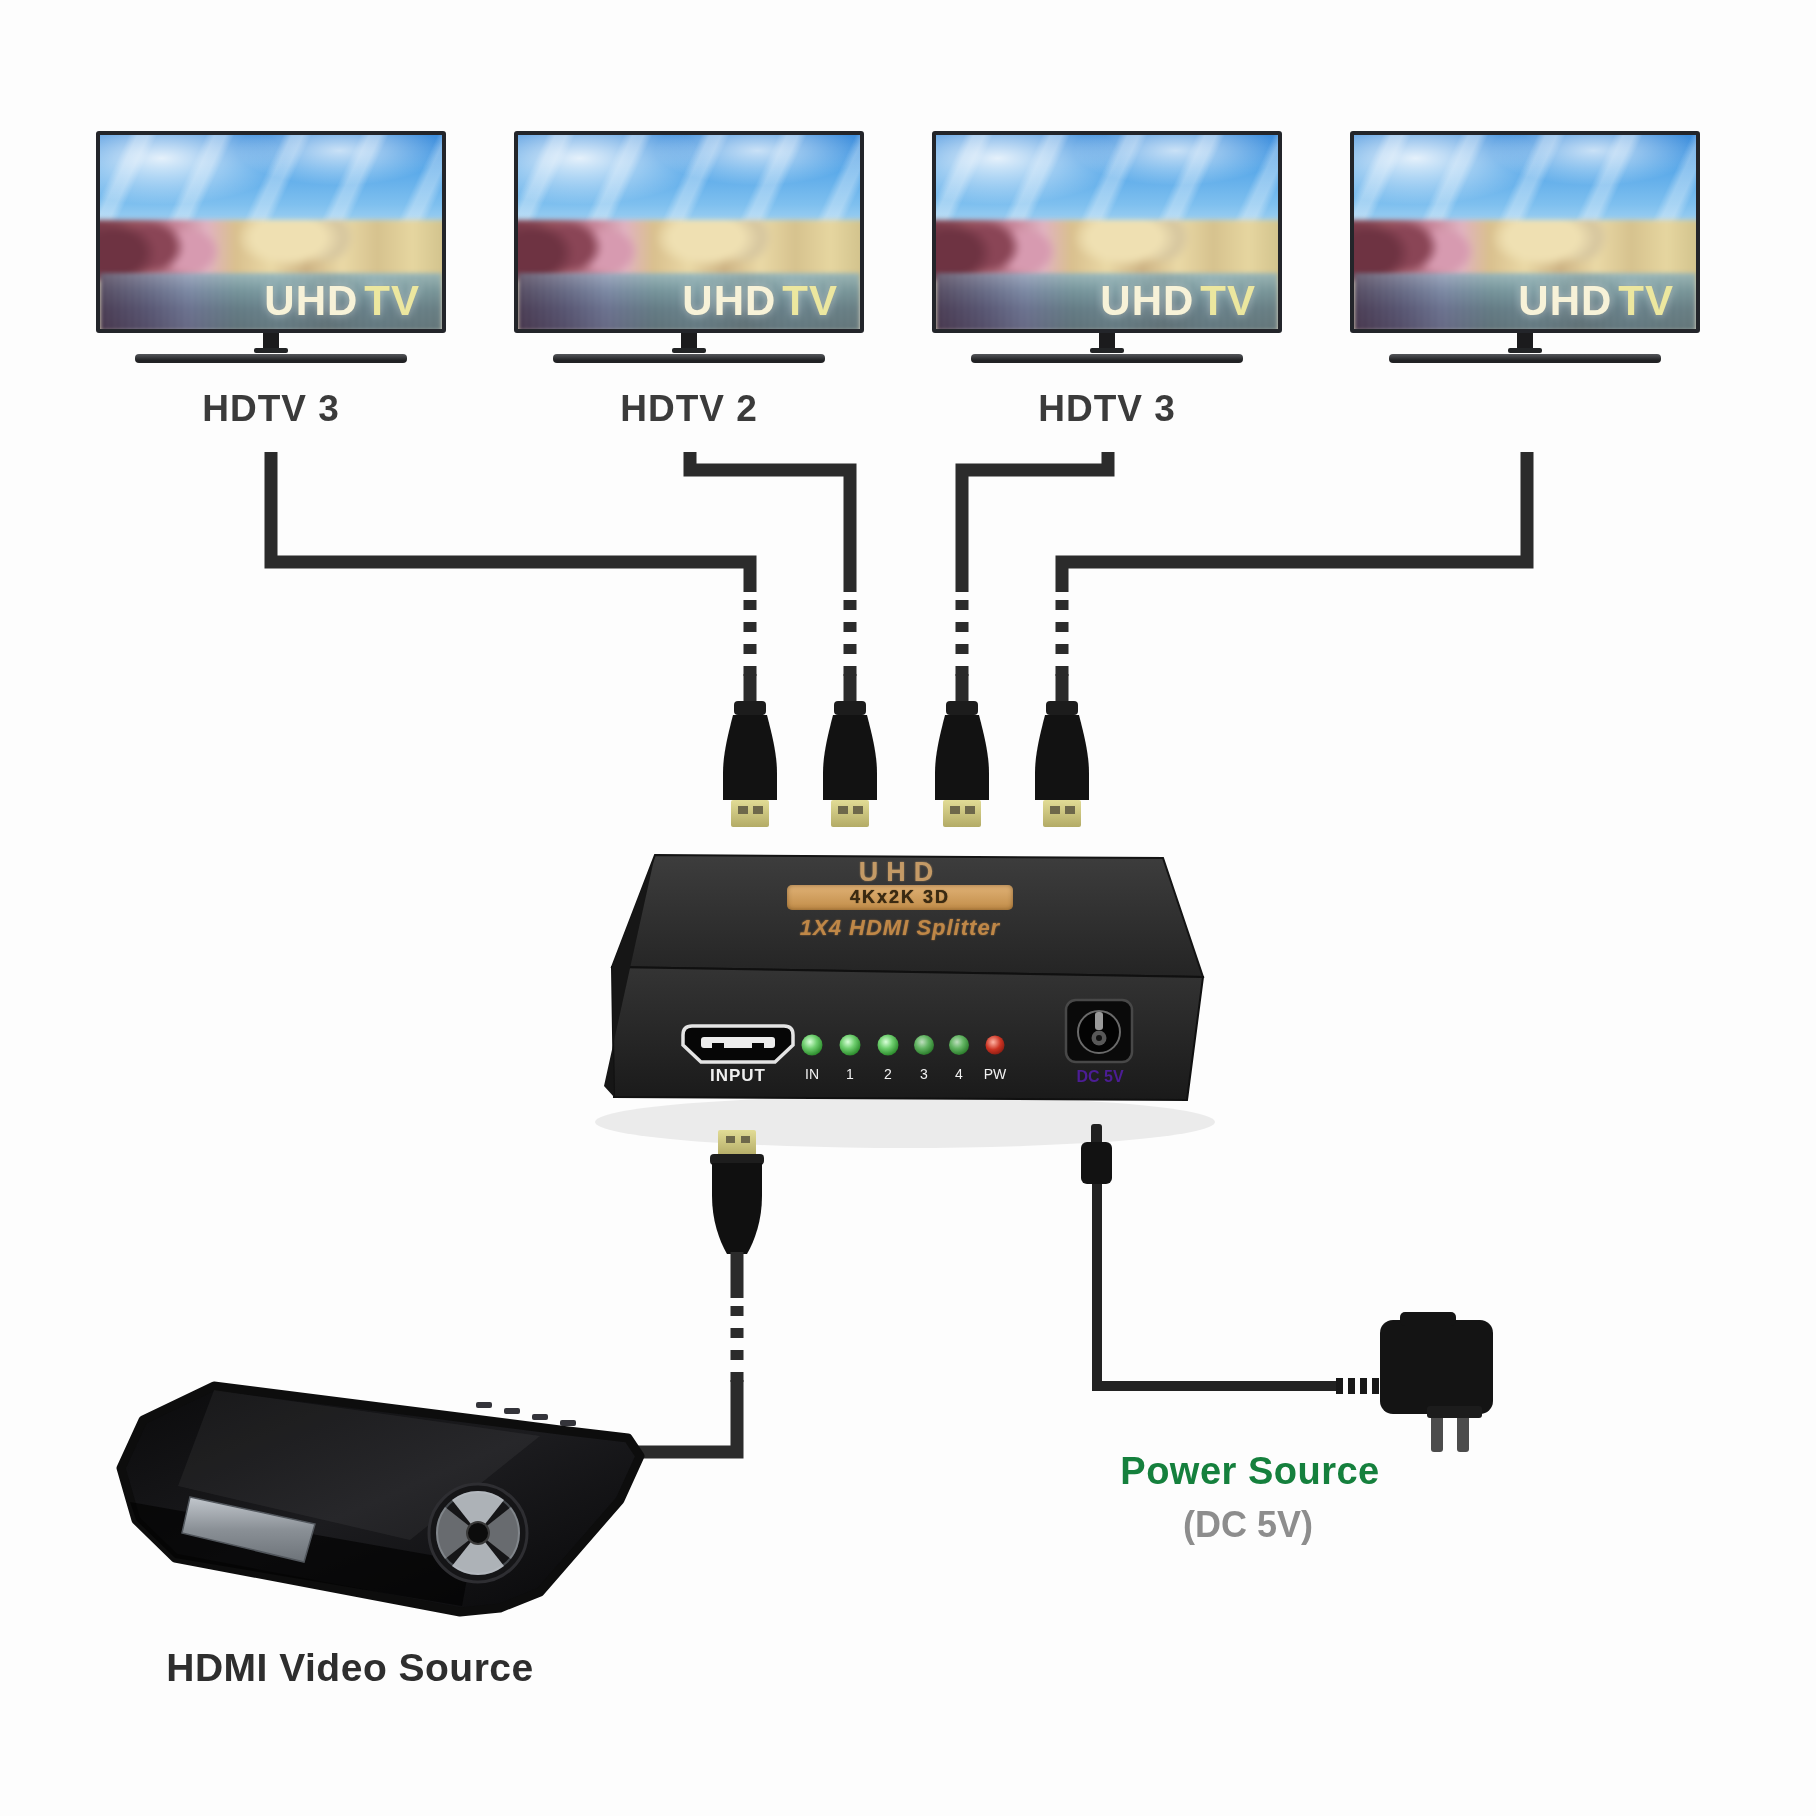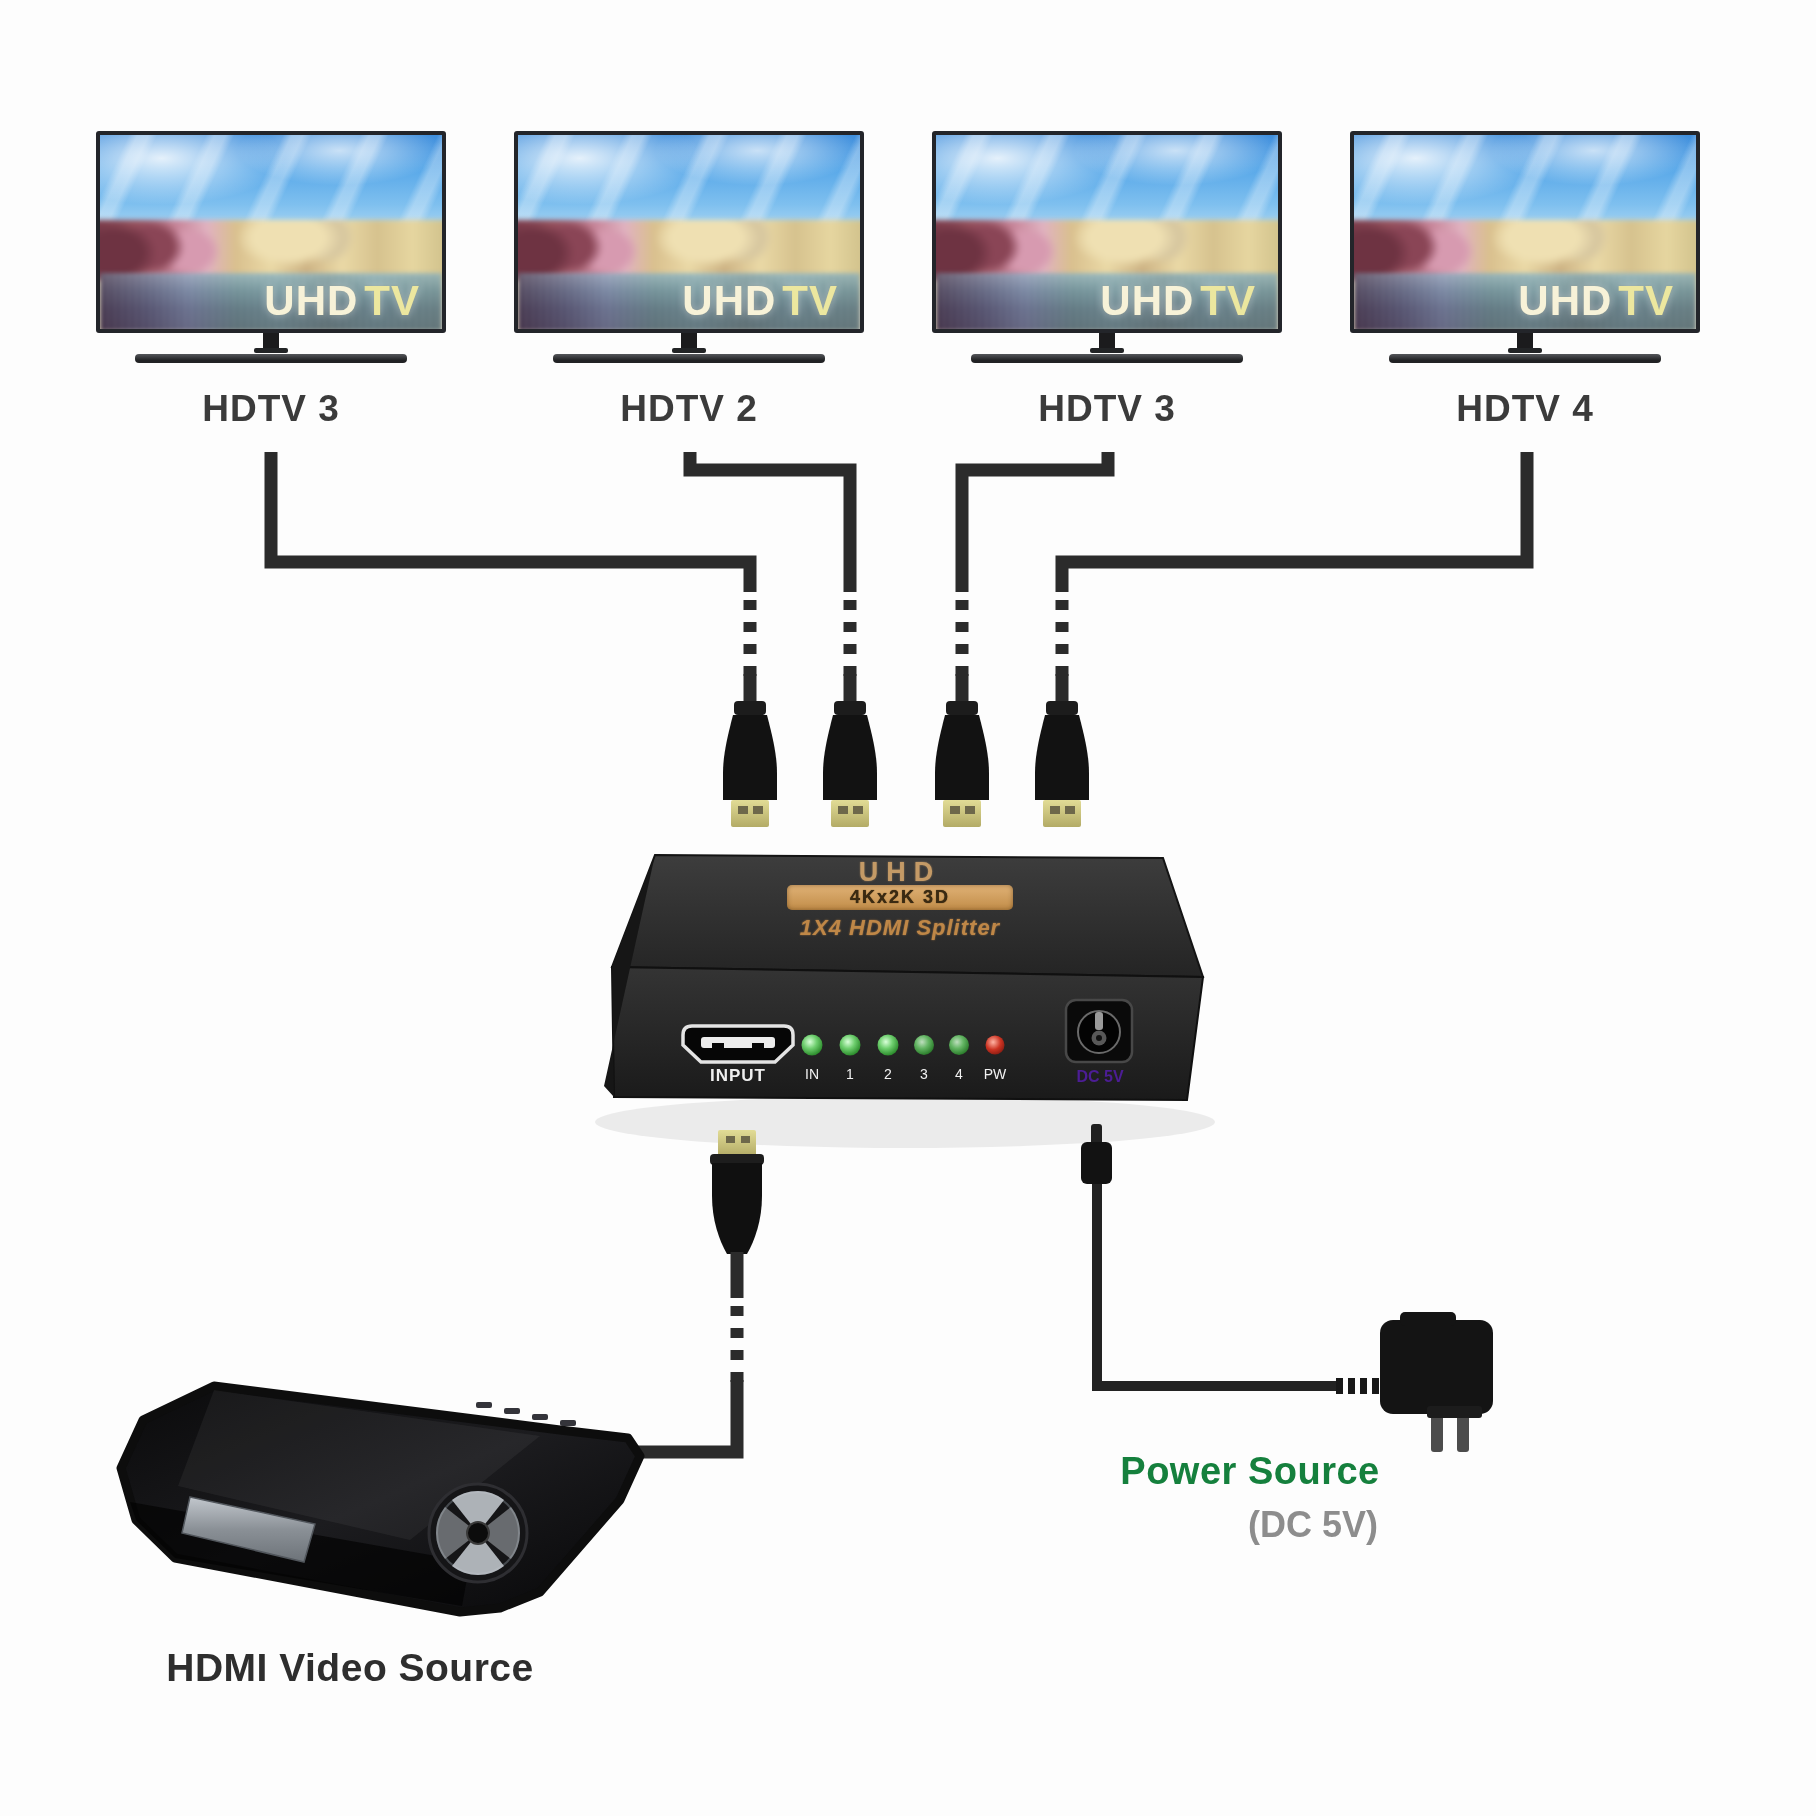--- a/index.html
+++ b/index.html
@@ -61,21 +61,21 @@
     background:linear-gradient(180deg,#e0b276,#c18c48);color:#3a2a12;font-size:18px;font-weight:800;
     letter-spacing:2px;box-shadow:inset 0 0 5px rgba(60,30,0,.45);text-shadow:0 0 1px #2a1c08;
   }
   .box-model{left:735px;top:915px;width:330px;font-size:22px;font-weight:bold;font-style:italic;color:#bf8747;letter-spacing:1px;text-shadow:0 0 2px rgba(191,135,71,.8);}
   .lbl-input{left:692px;top:1066px;width:92px;font-size:17px;font-weight:bold;color:#efefef;letter-spacing:1px;}
   .led-label{position:absolute;top:1066px;width:50px;z-index:3;text-align:center;font-size:14px;font-weight:normal;color:#f2f2f2;}
   .lbl-dc{left:1058px;top:1068px;width:84px;font-size:16px;font-weight:bold;color:#4c1d95;}
 
   
   .lbl-power{left:1065px;top:1450px;width:370px;font-size:38px;font-weight:bold;color:#15803d;letter-spacing:.5px;}
-  .lbl-power-sub{left:1128px;top:1504px;width:370px;font-size:36px;font-weight:600;color:#8d8d8d;}
+  .lbl-power-sub{left:1063px;top:1504px;width:370px;font-size:36px;font-weight:600;color:#8d8d8d;}
   .lbl-source{left:145px;top:1646px;width:410px;font-size:39px;font-weight:bold;color:#2e2e2e;letter-spacing:.5px;}
 </style>
 </head>
 <body>
 
 <div class="canvas">
 
   <svg class="layer" width="1816" height="1816" viewBox="0 0 1816 1816">
     <defs>
       <linearGradient id="gTop" x1="0" y1="0" x2="0" y2="1">
@@ -288,21 +288,20 @@
   <div class="tv tv-4">
     <div class="screen">
       <div class="sky"></div>
       <div class="city"></div>
       <div class="water"></div>
       <div class="uhd-text"><span>UHD</span><span class="tv-part">TV</span></div>
     </div>
     <div class="stand-neck"></div>
     <div class="stand-foot"></div>
     <div class="stand-base"></div>
-    <div class="tv-label">HDTV 4</div>
   </div>
 
   <div class="overlay box-uhd">UHD</div>
   <div class="overlay box-badge">4Kx2K 3D</div>
   <div class="overlay box-model">1X4 HDMI Splitter</div>
   <div class="overlay lbl-input">INPUT</div>
   <div class="led-label" style="left:787px;">IN</div>
   <div class="led-label" style="left:825px;">1</div>
   <div class="led-label" style="left:863px;">2</div>
   <div class="led-label" style="left:899px;">3</div>

